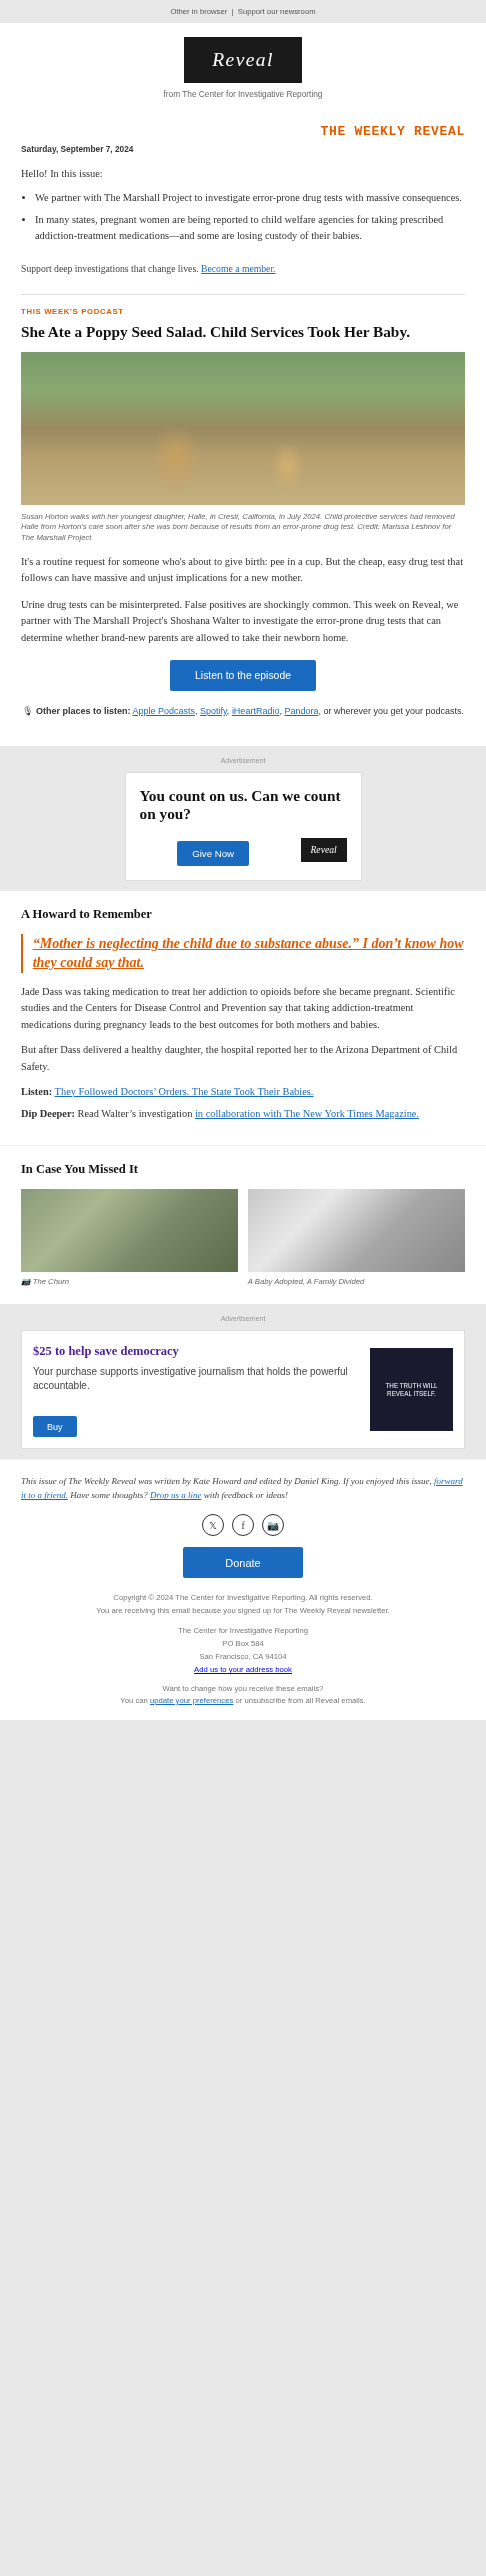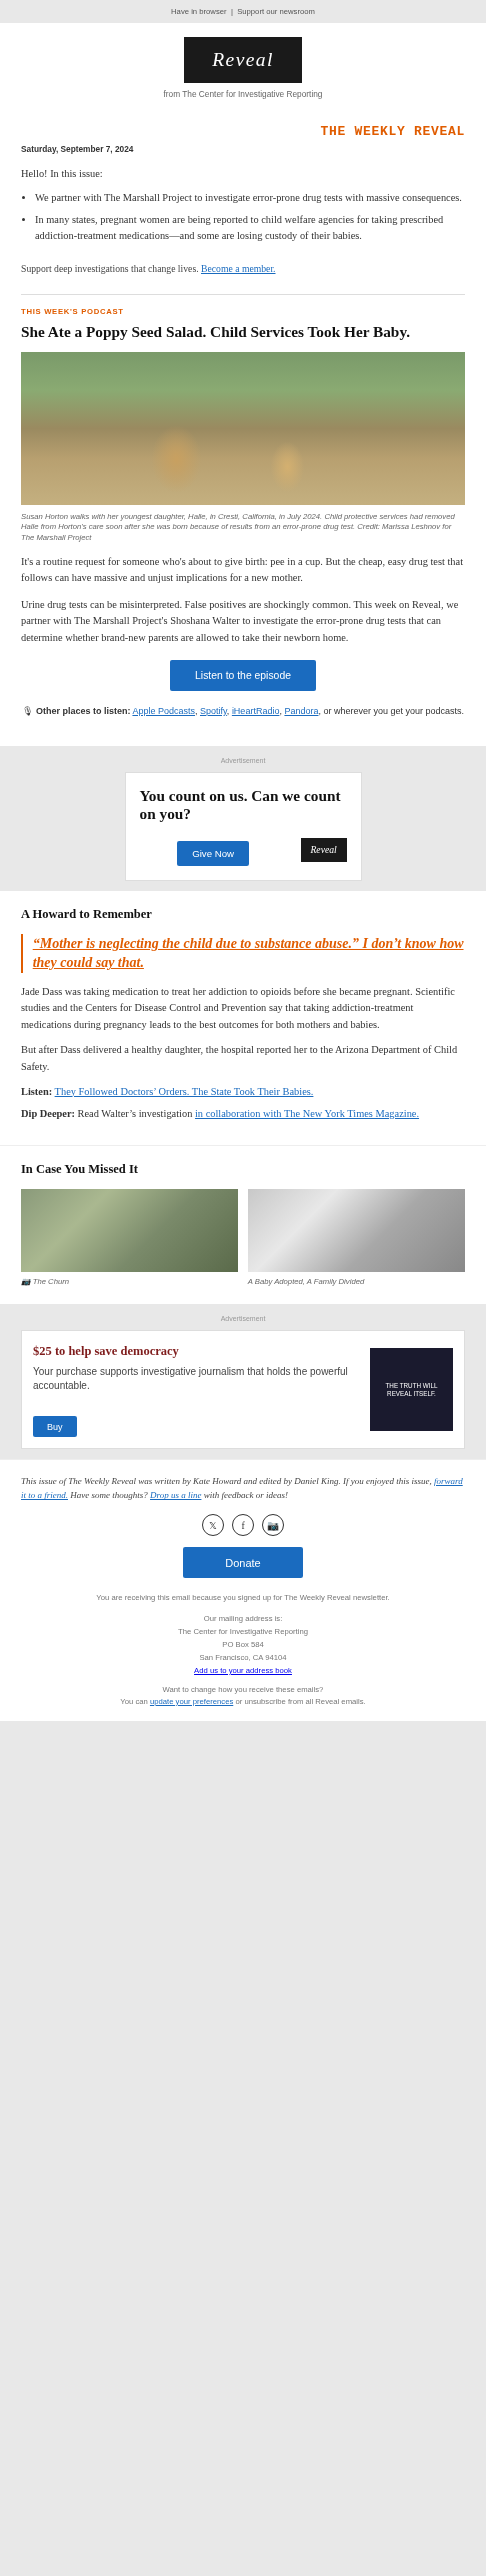--- a/index.html
+++ b/index.html
@@ -313,21 +313,21 @@
       padding: 11px;
       display: flex;
       align-items: center;
       justify-content: space-between;
       text-align: left;
     }
     .ad2-left { flex: 1; padding-right: 9.7px; }
     .ad2-headline {
       font-size: 12.5px;
       font-weight: bold;
-      color: #7f1d1d;
+      color: #4c1d95;
       margin-bottom: 4.2px;
     }
     .ad2-body {
       font-size: 10px;
       color: #444;
       margin-bottom: 23px;
       font-family: Arial, sans-serif;
       line-height: 1.4;
     }
     .ad2-buy-btn {
@@ -426,21 +426,21 @@
       margin-top: 5.6px;
     }
     .unsubscribe-line a { color: #1a6bbf; }
   </style>
 </head>
 <body>
 
 <div class="email-wrapper">
 
   <div class="top-bar">
-    <a href="#">Have in browser</a>
+    <a href="#">Other in browser</a>
     &nbsp;|&nbsp;
     <a href="#">Support our newsroom</a>
   </div>
 
   <div class="header-section">
     <div class="logo-box">
       <span class="logo-text">Reveal</span>
     </div>
     <div class="tagline">from The Center for Investigative Reporting</div>
   </div>
@@ -567,25 +567,25 @@
       <span class="social-icon">𝕏</span>
       <span class="social-icon">f</span>
       <span class="social-icon">📷</span>
     </div>
 
     <div class="donate-btn-container">
       <button class="donate-btn">Donate</button>
     </div>
 
     <div class="footer-legal">
+      <div>Copyright © 2024 The Center for Investigative Reporting. All rights reserved.</div>
       <div>You are receiving this email because you signed up for The Weekly Reveal newsletter.</div>
     </div>
 
     <div class="mailing-address">
-      <div>Our mailing address is:</div>
       <div>The Center for Investigative Reporting</div>
       <div>PO Box 584</div>
       <div>San Francisco, CA 94104</div>
       <a href="#">Add us to your address book</a>
     </div>
 
     <div class="unsubscribe-line">
       <span>Want to change how you receive these emails?</span>
       <br>
       <span>You can </span>

